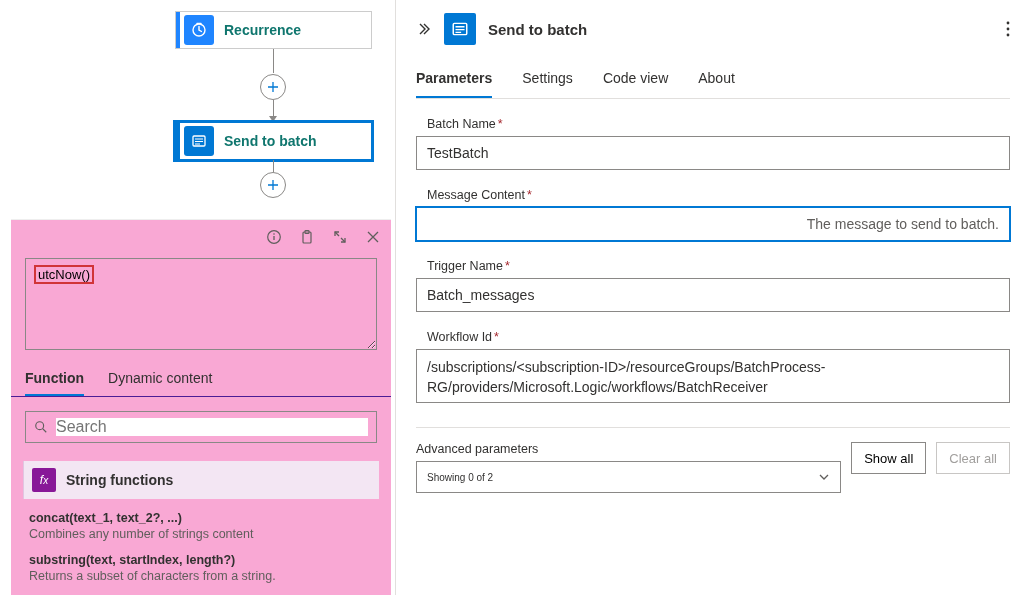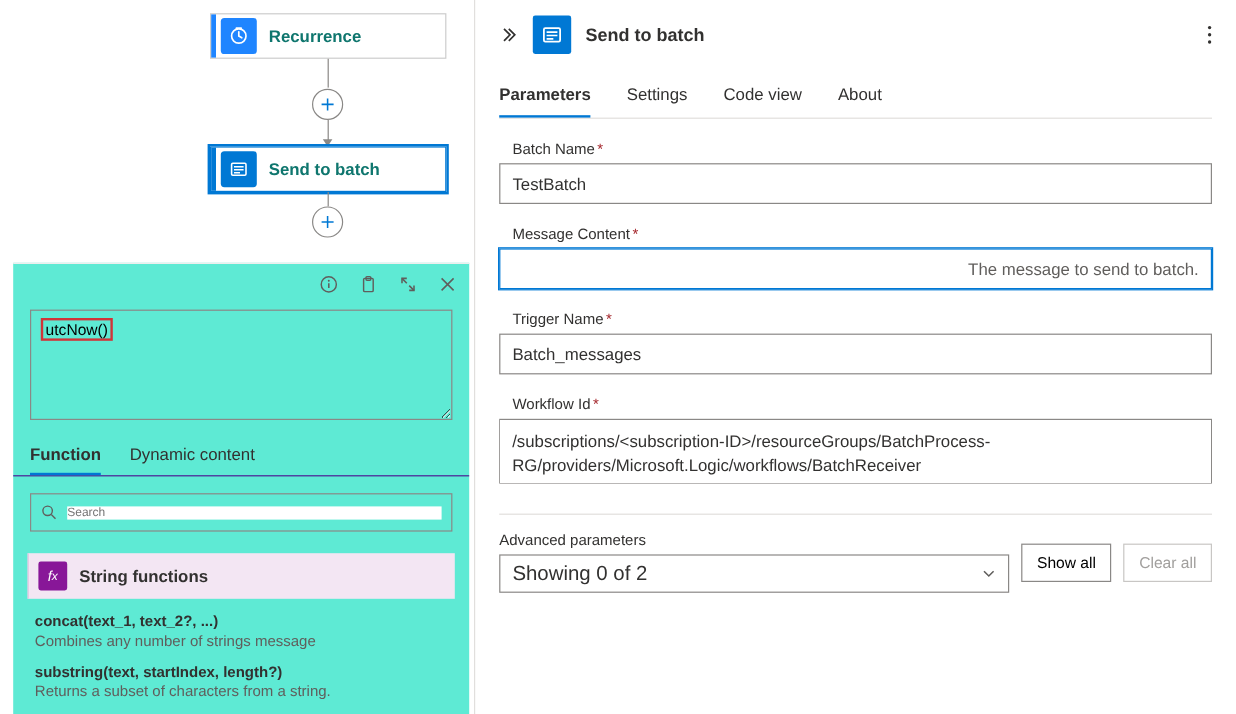--- a/index.html
+++ b/index.html
@@ -22,30 +22,30 @@
 .connector { position: absolute; left: 273px; width: 1px; background: #8a8886; }
 .conn1 { top: 49px; height: 24px; }
 .conn2 { top: 100px; height: 22px; }
 .conn3 { top: 160px; height: 12px; }
 .arrow-down { position: absolute; left: 269px; top: 116px; width: 0; height: 0; border-left: 4px solid transparent; border-right: 4px solid transparent; border-top: 6px solid #8a8886; }
 .plus-circle { position: absolute; width: 26px; height: 26px; border: 1px solid #8a8886; border-radius: 50%; background: #fff; display: flex; align-items: center; justify-content: center; color: #0078d4; font-size: 16px; font-weight: 300; cursor: pointer; }
 .plus1 { left: 260px; top: 74px; }
 .plus2 { left: 260px; top: 172px; }
 
 
-.popup { position: absolute; left: 11px; top: 219px; width: 380px; height: 376px; background: #5eead4; border-top: 1px solid #eee; }
+.popup { position: absolute; left: 11px; top: 219px; width: 380px; height: 376px; background: #f9a8d4; border-top: 1px solid #eee; }
 .popup-toolbar { height: 34px; display: flex; justify-content: flex-end; align-items: center; padding-right: 8px; gap: 13px; }
 .popup-toolbar .tbtn { width: 20px; height: 20px; display: flex; align-items: center; justify-content: center; color: #605e5c; cursor: pointer; }
 .expr-box { margin: 4px 14px 0 14px; height: 92px; border: 1px solid #8a8886; padding: 6px 8px; font-family: Consolas, monospace; font-size: 13px; position: relative; resize: both; overflow: auto; }
 .expr-box .hl { border: 2px solid #d13438; padding: 0 2px; display: inline-block; }
 .popup-tabs { display: flex; gap: 24px; padding: 20px 14px 0 14px; border-bottom: 1px solid #4c1d95; }
 .popup-tabs .tab { font-size: 14px; color: #323130; padding-bottom: 8px; cursor: pointer; }
 .popup-tabs .tab.active { font-weight: 600; border-bottom: 2px solid #0078d4; }
 .search-wrap { margin: 14px 14px 0 14px; border: 1px solid #8a8886; height: 32px; display: flex; align-items: center; padding: 0 8px; gap: 8px; }
-.search-wrap input { border: none; outline: none; flex: 1; font-size: 10px; }
+.search-wrap input { border: none; outline: none; flex: 1; font-size: 16px; }
 .cat-header { margin: 18px 12px 0 12px; height: 38px; background: #f3e6f3; border-left: 1px solid #e1c5e1; display: flex; align-items: center; gap: 10px; padding-left: 8px; }
 .cat-header .fx { width: 24px; height: 24px; background: #881798; color: #fff; font-style: italic; display: flex; align-items: center; justify-content: center; font-size: 12px; border-radius: 2px; }
 .cat-header .txt { font-size: 14px; font-weight: 700; color: #323130; }
 .fn-item { padding: 12px 18px 0 18px; font-size: 12.5px; color: #323130; }
 .fn-item .sig { font-weight: 600; }
 .fn-item .desc { color: #605e5c; margin-top: 2px; }
 
 
 .panel { position: absolute; left: 395px; top: 0; right: 0; height: 595px; border-left: 1px solid #e1dfdd; padding: 0 20px; }
 .panel-head { height: 58px; display: flex; align-items: center; gap: 12px; }
@@ -61,24 +61,24 @@
 .field-group { margin-top: 18px; }
 .field-label { font-size: 12.5px; color: #323130; margin-bottom: 5px; margin-left: 11px; }
 .field-label .req { color: #a4262c; margin-left: 2px; }
 .field-input { width: 100%; border: 1px solid #8a8886; padding: 8px 10px; font-size: 14px; color: #323130; font-family: inherit; }
 .field-input.focused { border: 1px solid #0078d4; outline: 1px solid #0078d4; text-align: right; }
 .field-input::placeholder { color: #605e5c; }
 textarea.field-input { resize: none; height: 54px; line-height: 1.4; }
 
 .divider { height: 1px; background: #e1dfdd; margin-top: 20px; }
 
-.adv-row { margin-top: 14px; display: flex; align-items: center; gap: 10px; }
+.adv-row { margin-top: 14px; display: flex; align-items: flex-start; gap: 10px; }
 .adv-col { flex: 1; }
 .adv-label { font-size: 12.5px; color: #323130; margin-bottom: 5px; }
-.adv-select { width: 100%; height: 32px; border: 1px solid #8a8886; padding: 0 10px; font-size: 17px; color: #323130; display: flex; align-items: center; justify-content: space-between; cursor: pointer; background:#fff; }
+.adv-select { width: 100%; height: 32px; border: 1px solid #8a8886; padding: 0 10px; font-size: 10px; color: #323130; display: flex; align-items: center; justify-content: space-between; cursor: pointer; background:#fff; }
 .btn { height: 32px; padding: 0 12px; border: 1px solid #8a8886; background: #fff; font-size: 13px; cursor: pointer; }
 .btn.disabled { color: #a19f9d; border-color: #c8c6c4; cursor: default; }
 
 svg { display: block; }
 </style>
 </head>
 <body>
 
 <div class="canvas">
   <div class="node recurrence-node">
@@ -160,21 +160,21 @@
           <path d="M10 10l4 4" stroke="#605e5c" stroke-width="1.3"></path>
         </svg>
       <input type="text" placeholder="Search" style="">
     </div>
     <div class="cat-header">
       <div class="fx">f<sub>x</sub></div>
       <div class="txt">String functions</div>
     </div>
     <div class="fn-item">
       <div class="sig">concat(text_1, text_2?, ...)</div>
-      <div class="desc">Combines any number of strings message</div>
+      <div class="desc">Combines any number of strings content</div>
     </div>
     <div class="fn-item">
       <div class="sig">substring(text, startIndex, length?)</div>
       <div class="desc">Returns a subset of characters from a string.</div>
     </div>
 
   </div>
 </div>
 
 <div class="panel">

